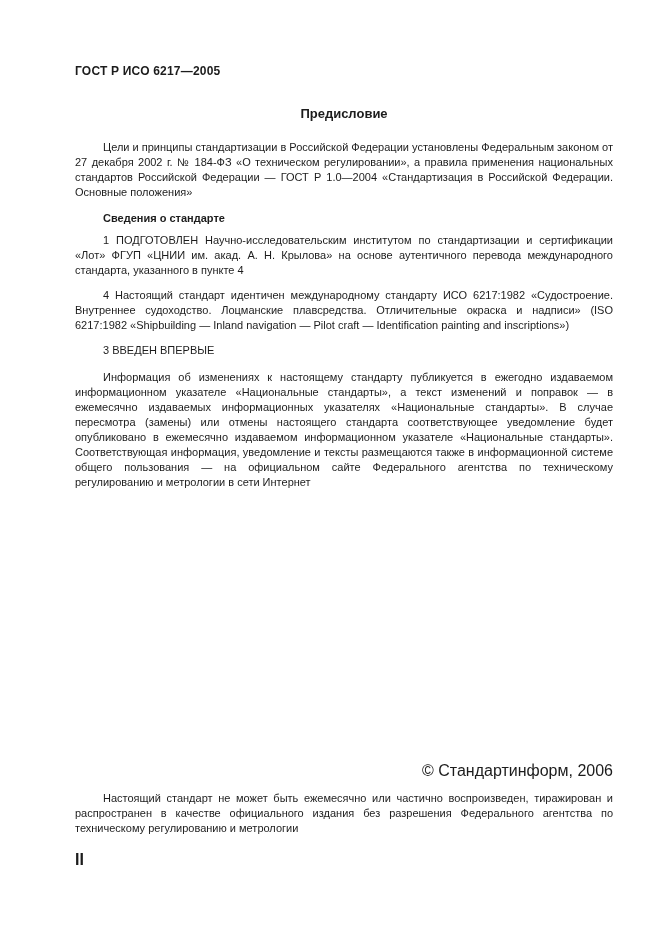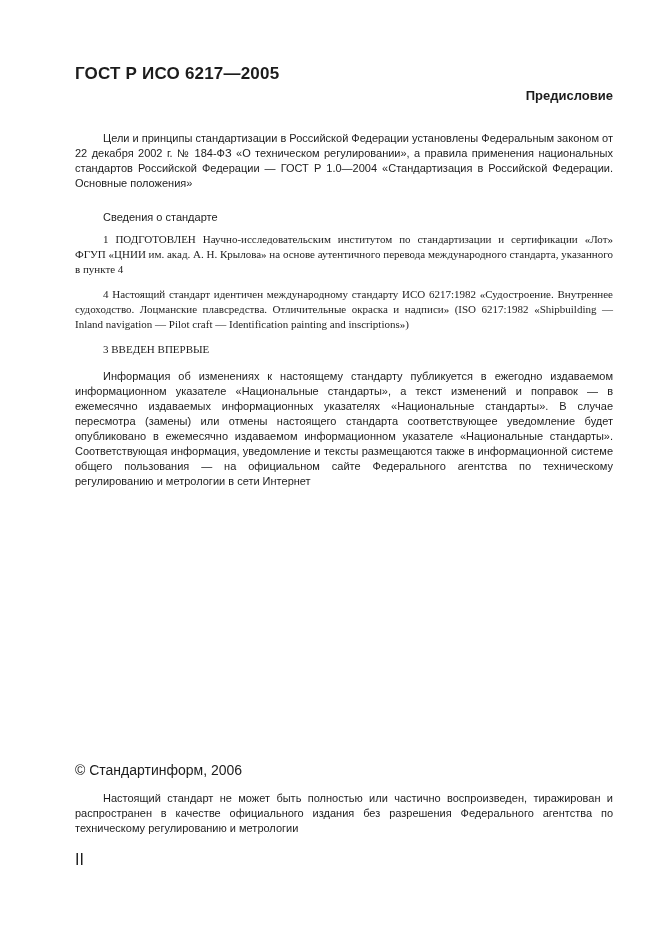--- a/index.html
+++ b/index.html
@@ -17,94 +17,95 @@
     height: 936px;
     background: #ffffff;
   }
   .content {
     position: absolute;
     top: 64px;
     left: 75px;
     right: 48px;
   }
   .doc-code {
-    font-size: 17px;
+    font-size: 12px;
     font-weight: bold;
     letter-spacing: 0.2px;
-    margin-bottom: 4px;
+    margin-bottom: 28px;
   }
   .title {
-    text-align: right;
+    text-align: center;
     font-size: 13px;
     font-weight: bold;
-    margin-bottom: 28px;
+    margin-bottom: 19px;
   }
   p.body-par {
     font-size: 11px;
     line-height: 15px;
     text-align: justify;
     text-indent: 28px;
     margin-bottom: 11px;
   }
   .section-heading {
     font-size: 11px;
-    font-weight: normal;
+    font-weight: bold;
     text-indent: 28px;
-    margin-top: 20px;
+    margin-top: 12px;
     margin-bottom: 9px;
   }
-  .items p.body-par { margin-bottom: 10px; font-family: Liberation Serif, serif; }
+  .items p.body-par { margin-bottom: 10px; }
   p.note-italic {
     margin-top: 12px;
   }
   .footer {
     position: absolute;
     top: 763px;
     left: 75px;
     right: 48px;
   }
   .copyright {
-    font-size: 14px;
+    font-size: 16px;
     line-height: 15px;
-    text-align: left;
+    text-align: right;
   }
   .restriction {
     margin-top: 13px;
     font-size: 11px;
     line-height: 15px;
     text-align: justify;
     text-indent: 28px;
   }
   .page-number {
     margin-top: 15px;
     font-size: 16px;
+    font-weight: bold;
   }
 </style>
 </head>
 <body>
 
 <div class="page">
   <div class="content">
 
     <div class="doc-code">ГОСТ Р ИСО 6217—2005</div>
 
     <div class="title">Предисловие</div>
 
-    <p class="body-par">Цели и принципы стандартизации в Российской Федерации установлены Федеральным законом от 22 декабря 2002 г. № 184-ФЗ «О техническом регулировании», а правила применения национальных стандартов Российской Федерации — ГОСТ Р 1.0—2004 «Стандартизация в Российской Федерации. Основные положения»</p>
+    <p class="body-par">Цели и принципы стандартизации в Российской Федерации установлены Федеральным законом от 27 декабря 2002 г. № 184-ФЗ «О техническом регулировании», а правила применения национальных стандартов Российской Федерации — ГОСТ Р 1.0—2004 «Стандартизация в Российской Федерации. Основные положения»</p>
 
     <div class="section-heading">Сведения о стандарте</div>
 
     <div class="items">
       <p class="body-par">1 ПОДГОТОВЛЕН Научно-исследовательским институтом по стандартизации и сертификации «Лот» ФГУП «ЦНИИ им. акад. А. Н. Крылова» на основе аутентичного перевода международного стандарта, указанного в пункте 4</p>
       <p class="body-par">4 Настоящий стандарт идентичен международному стандарту ИСО 6217:1982 «Судостроение. Внутреннее судоходство. Лоцманские плавсредства. Отличительные окраска и надписи» (ISO 6217:1982 «Shipbuilding — Inland navigation — Pilot craft — Identification painting and inscriptions»)</p>
       <p class="body-par">3 ВВЕДЕН ВПЕРВЫЕ</p>
     </div>
 
     <p class="body-par note-italic">Информация об изменениях к настоящему стандарту публикуется в ежегодно издаваемом информационном указателе «Национальные стандарты», а текст изменений и поправок — в ежемесячно издаваемых информационных указателях «Национальные стандарты». В случае пересмотра (замены) или отмены настоящего стандарта соответствующее уведомление будет опубликовано в ежемесячно издаваемом информационном указателе «Национальные стандарты». Соответствующая информация, уведомление и тексты размещаются также в информационной системе общего пользования — на официальном сайте Федерального агентства по техническому регулированию и метрологии в сети Интернет</p>
 
   </div>
 
   <div class="footer">
     <div class="copyright">©  Стандартинформ, 2006</div>
-    <p class="restriction">Настоящий стандарт не может быть полностью или частично воспроизведен, тиражирован и распространен в качестве официального издания без разрешения Федерального агентства по техническому регулированию и метрологии</p>
+    <p class="restriction">Настоящий стандарт не может быть ежемесячно или частично воспроизведен, тиражирован и распространен в качестве официального издания без разрешения Федерального агентства по техническому регулированию и метрологии</p>
     <div class="page-number">II</div>
   </div>
 </div>
 
 </body></html>

